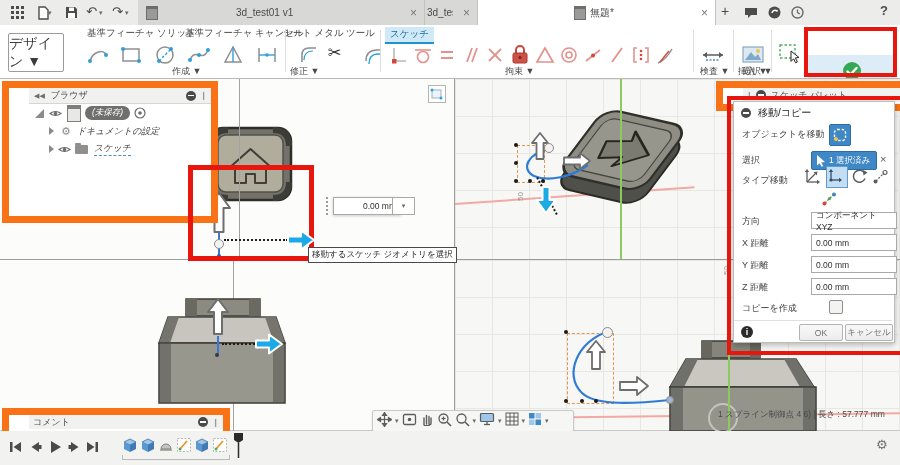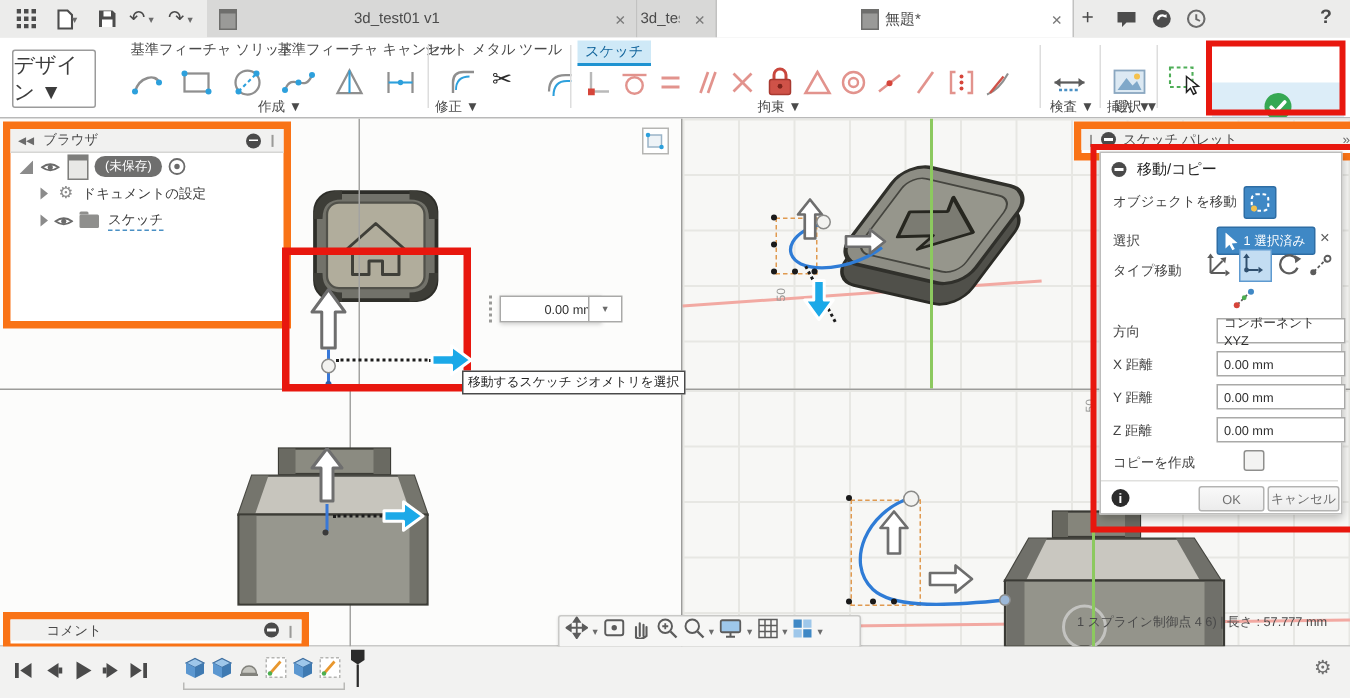--- a/index.html
+++ b/index.html
@@ -25,25 +25,25 @@
   .vdiv{top:5px;width:1px;height:42px;background:#dddddd;}
   .finishblock{left:808px;top:30px;width:88px;height:44px;background:#dcedf8;}
   
   .canvas{left:0;top:78px;width:900px;height:352px;background:#fcfcfb;overflow:hidden;border-top:1px solid #b9b9b9;}
   .grid{background-color:#f7f7f5;
         background-image:linear-gradient(#e7e7e3 1px,transparent 1px),linear-gradient(90deg,#e7e7e3 1px,transparent 1px);
         background-size:37px 37px;}
   .qdivV{left:454px;top:0;width:1px;height:352px;background:#9c9c9a;z-index:30;}
   .qdivH{left:0;top:180px;width:900px;height:1px;background:#9c9c9a;z-index:30;}
   .dotline{border-top:2px dotted #1c1c1c;height:0;z-index:22;}
-  .panel{background:#ffffff;border:5px solid #f97316;z-index:40;}
+  .panel{background:#ffffff;border:7px solid #f97316;z-index:40;padding-left:20px;}
   .phead{display:flex;align-items:center;height:15px;background:#f1f1f0;border-bottom:1px solid #d6d6d4;font-size:9px;color:#4a4a4a;}
   .mincirc{width:10px;height:10px;border-radius:50%;background:#4a4a4a;position:relative;flex:none;}
   .mincirc::after{content:"";position:absolute;left:2px;top:4.2px;width:6px;height:1.6px;background:#fff;}
-  .row{display:flex;align-items:center;height:18px;}
+  .row{display:flex;align-items:center;height:18px;font-style:italic;}
   .tri{width:0;height:0;border-left:5px solid #8b8b8b;border-top:4px solid transparent;border-bottom:4px solid transparent;flex:none;}
   .folder{width:13px;height:9px;background:#8f8f8d;border-radius:1px;position:relative;flex:none;}
   .folder::before{content:"";position:absolute;left:0;top:-2px;width:6px;height:2px;background:#8f8f8d;border-radius:1px 1px 0 0;}
   .lbl9{font-size:9px;color:#3a3a3a;white-space:nowrap;}
   .pill{background:#6f6f6e;color:#fff;border-radius:7px;font-size:8.5px;padding:1px 7px;}
   .redbox{border:4px solid #e8170e;z-index:90;}
   .field{background:#fff;border:1px solid #a9a9a8;font-size:8.5px;color:#2f2f2f;display:flex;align-items:center;padding:0 4px;}
   .btn{background:linear-gradient(#f9f9f9,#ececec);border:1px solid #b3b3b2;font-size:8.5px;color:#6f6f6f;
        display:flex;align-items:center;justify-content:center;border-radius:2px;}
   .bluebtn{background:#3f88c5;border:1px solid #2e6da4;}
@@ -420,21 +420,21 @@
     </svg>
     <div class="a" style="left:217px;top:257px;width:2px;height:18px;background:#3878d8;z-index:21"></div>
     <div class="a bdot" style="left:215px;top:274px;background:#3a3a3a"></div>
     <div class="a dotline" style="left:222px;top:264px;width:36px"></div>
     <svg class="a" style="left:254px;top:253px;z-index:22" width="30" height="24">
       <path d="M2,8.5 H15 V2.5 L28,12 L15,21.5 V15.5 H2 Z" fill="#1ba9e8" stroke="#fff" stroke-width="2" stroke-linejoin="round"></path>
     </svg>
 
     <div class="a panel" style="left:2px;top:329px;width:194px;height:16px">
       <div class="phead" style="height:14px;border-bottom:none">
-        <span style="margin-left:24px">コメント</span>
+        <span style="margin-left:4px">コメント</span>
         <span class="mincirc" style="margin-left:auto;margin-right:4px"></span>
         <span style="margin-right:4px;color:#9a9a98;font-size:8px">❙</span>
       </div>
     </div>
 
     <div class="a axisR" style="left:455px;top:336px;width:445px;transform:rotate(-0.7deg)"></div>
     <svg class="a" style="left:664px;top:256px;z-index:8" width="170" height="96">
       <rect x="38" y="6" width="58" height="17" fill="#85857b" stroke="#3a3a35" stroke-width="1.5"></rect>
       <rect x="38" y="6" width="10" height="17" fill="#67675f"></rect>
       <rect x="86" y="6" width="10" height="17" fill="#67675f"></rect>

